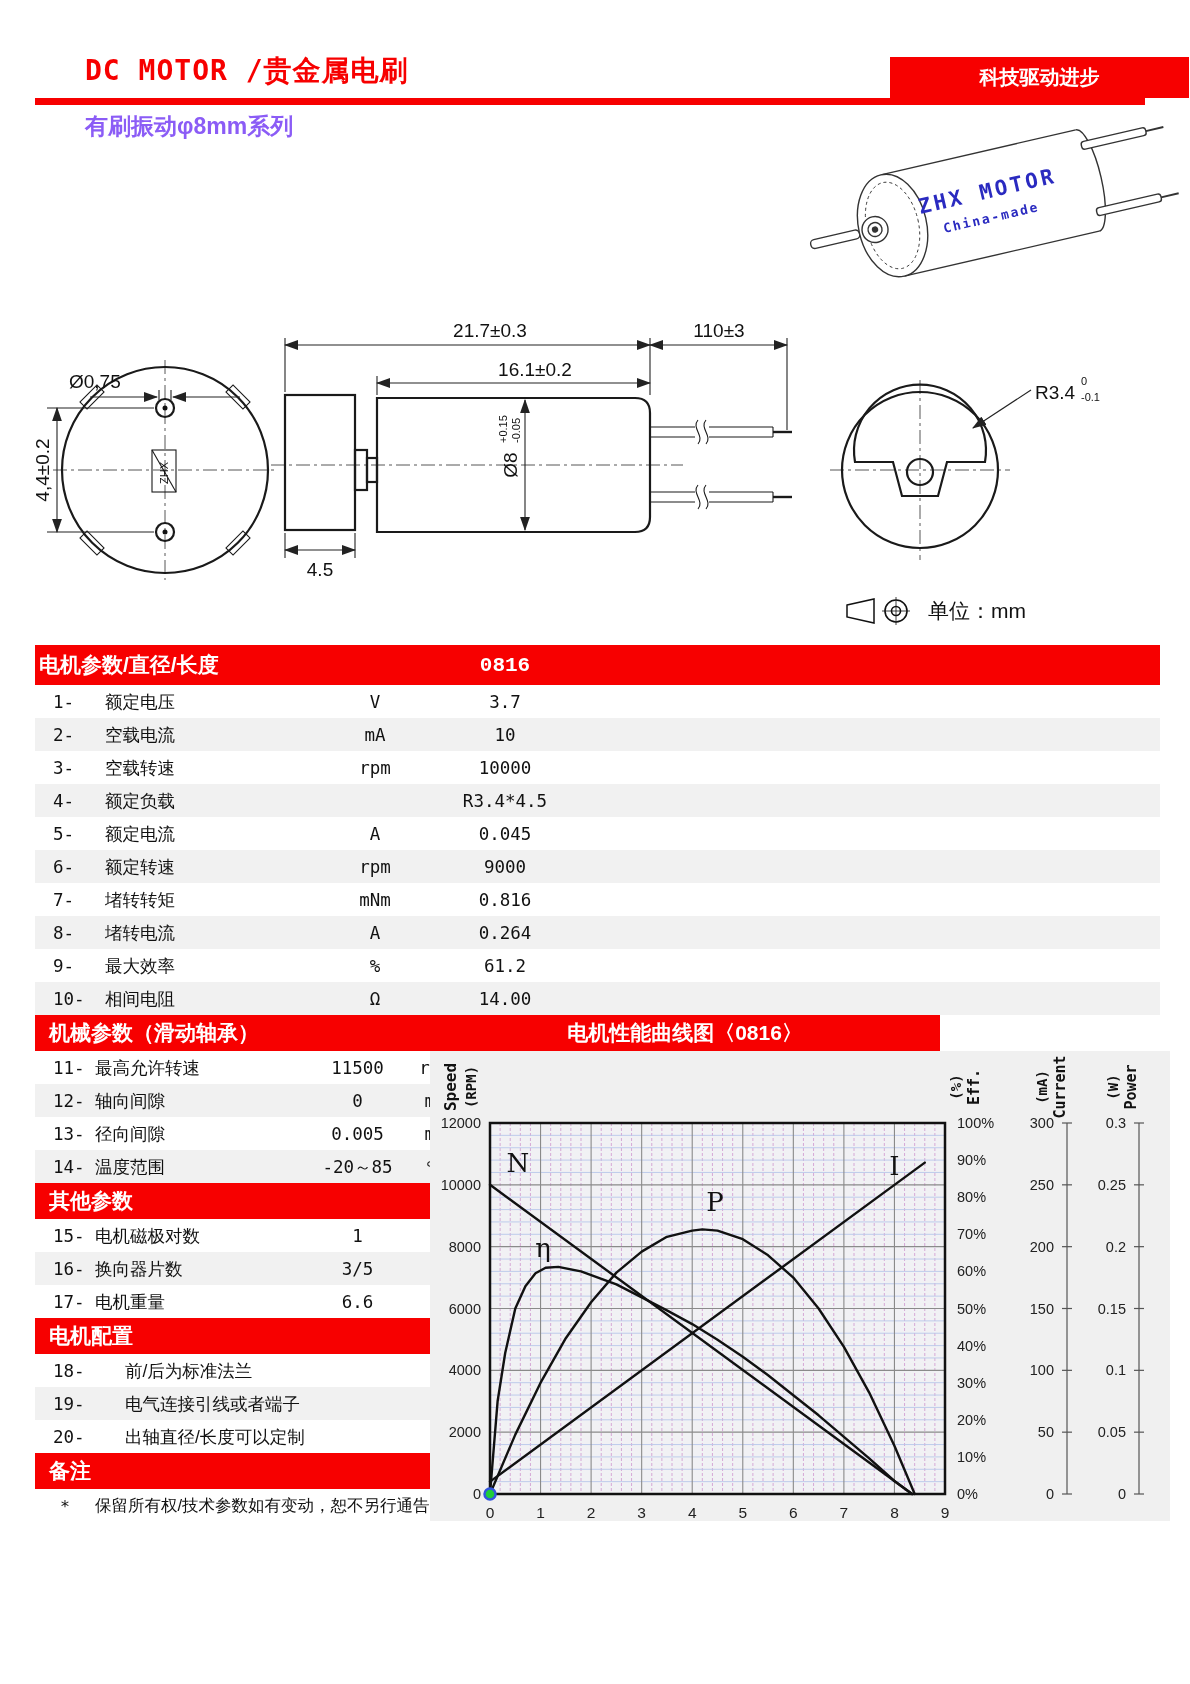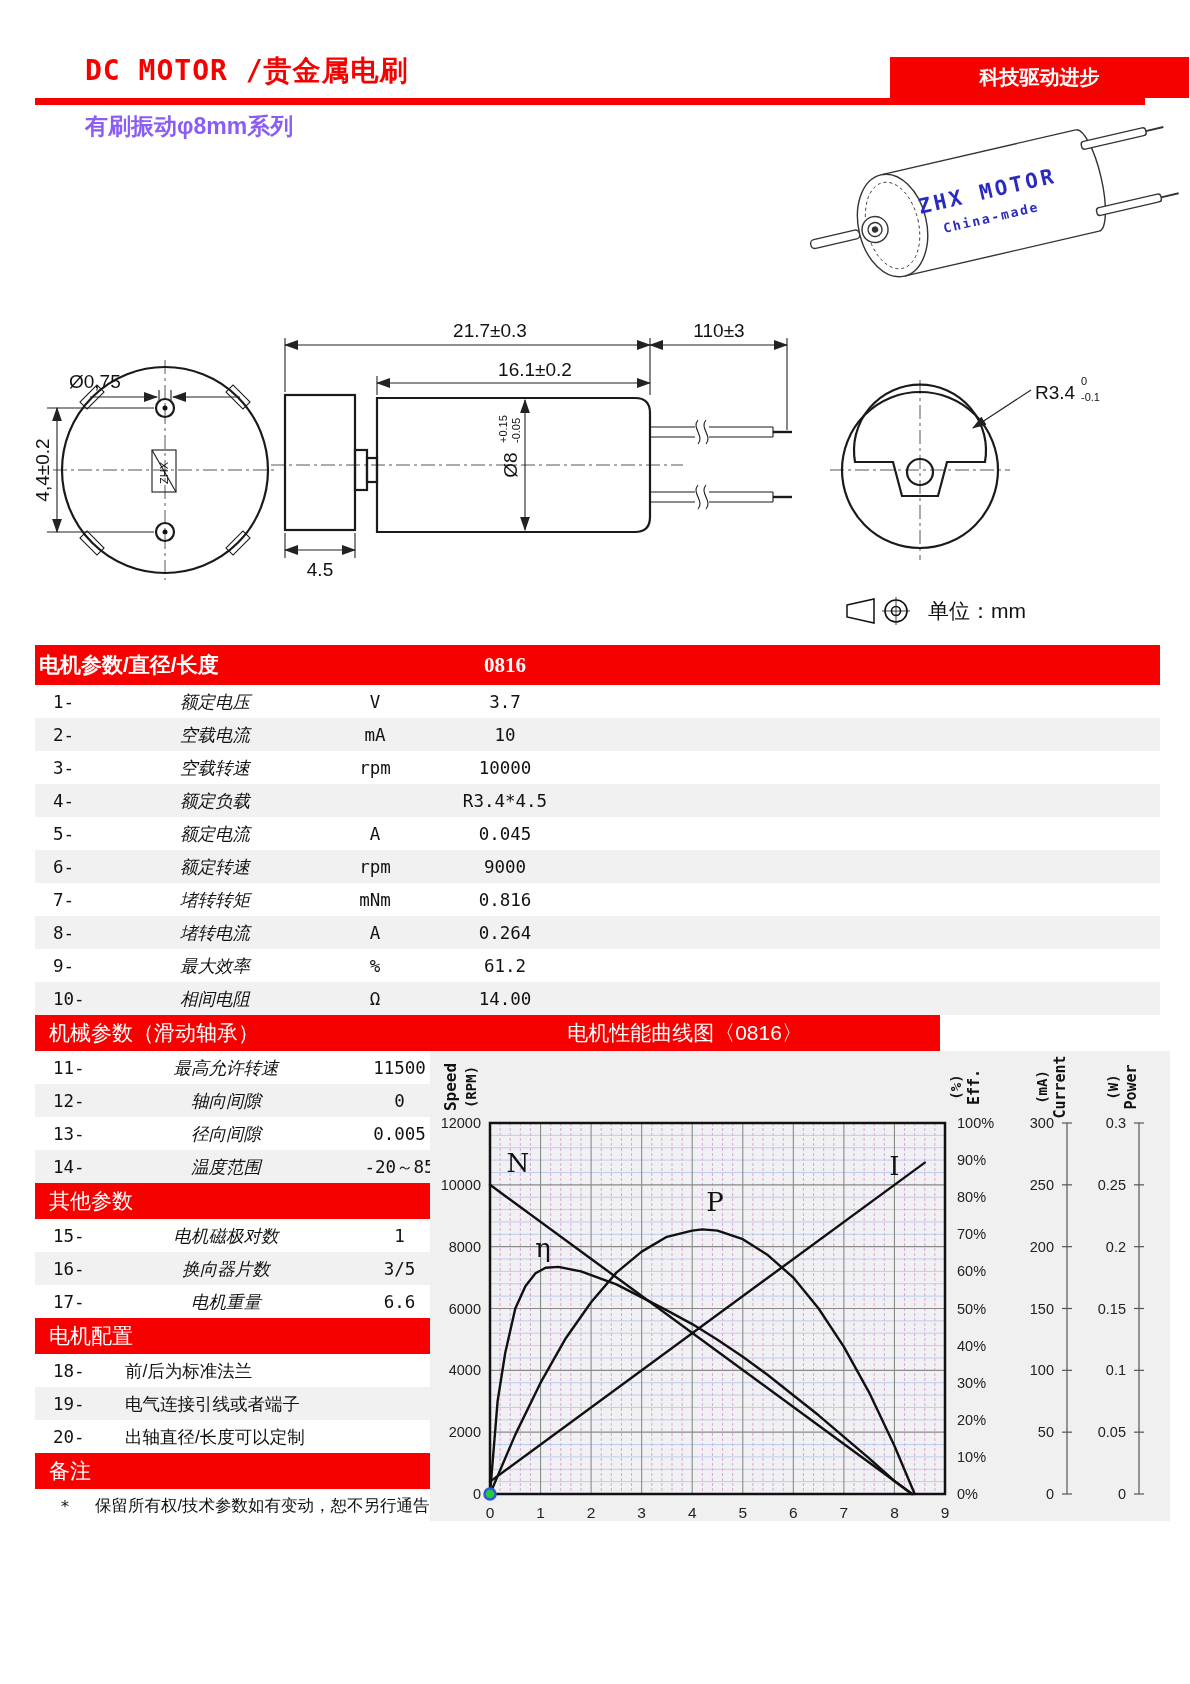--- a/index.html
+++ b/index.html
@@ -18,33 +18,33 @@
   .thin{stroke:#1a1a1a;stroke-width:1.1;fill:none;}
   .cl{stroke:#444;stroke-width:0.9;fill:none;stroke-dasharray:14 4 3 4;}
   .dim{stroke:#222;stroke-width:1.1;fill:none;}
   .dimtxt{font-family:"Liberation Sans",sans-serif;font-size:19px;fill:#111;}
   .dimtol{font-family:"Liberation Sans",sans-serif;font-size:11px;fill:#111;}
   
   .units{position:absolute;left:844px;top:596px;display:flex;align-items:center;gap:8px;}
   .units span{font-size:21px;font-family:"Liberation Sans",sans-serif;}
   
   .t1{position:absolute;left:35px;top:645px;width:1125px;}
-  .band{background:#f70000;color:#fff;font-weight:normal;font-size:21px;display:flex;align-items:center;
+  .band{background:#f70000;color:#fff;font-weight:bold;font-size:21px;display:flex;align-items:center;
         padding-left:14px;box-sizing:border-box;height:36px;}
   .t1-head{height:40px;background:#f70000;color:#fff;font-weight:bold;font-size:21px;
            display:grid;grid-template-columns:290px 100px 160px 1fr;align-items:center;}
   .t1-head .tt{padding-left:4px;}
-  .t1-head .md{text-align:center;font-family:Liberation Serif, serif;}
+  .t1-head .md{text-align:center;font-family:Liberation Mono, monospace;}
   .trow{display:grid;height:33px;align-items:center;font-size:17.5px;}
   .trow:nth-child(even){background:#f1f1f1;}
   .t1row{grid-template-columns:70px 220px 100px 160px 1fr;}
-  .lrow{grid-template-columns:60px 220px 85px 70px;gap:21px;}
+  .lrow{grid-template-columns:60px 220px 85px 70px;}
   .crow{grid-template-columns:60px 1fr;}
   .c-no{padding-left:18px;font-family:"DejaVu Sans Mono",monospace;}
-  .c-name{text-align:center;font-style:italic;}
+  .c-name{text-align:left;}
   .c-unit,.c-val{text-align:center;font-family:"DejaVu Sans Mono",monospace;}
   .crow .c-text{padding-left:30px;}
   .band-mech{position:absolute;left:35px;top:1015px;width:905px;}
   .band-mech .chart-title{position:absolute;left:395px;width:510px;text-align:center;padding:0;}
   .leftcol{position:absolute;left:35px;top:1051px;width:435px;}
   .note-row{display:grid;grid-template-columns:60px 1fr;height:34px;align-items:center;font-size:16.5px;}
   .note-row .star{text-align:center;font-family:"DejaVu Sans Mono",monospace;}
   
   #perf-svg{position:absolute;left:430px;top:1051px;background:#f0f0f0;}
 </style>

